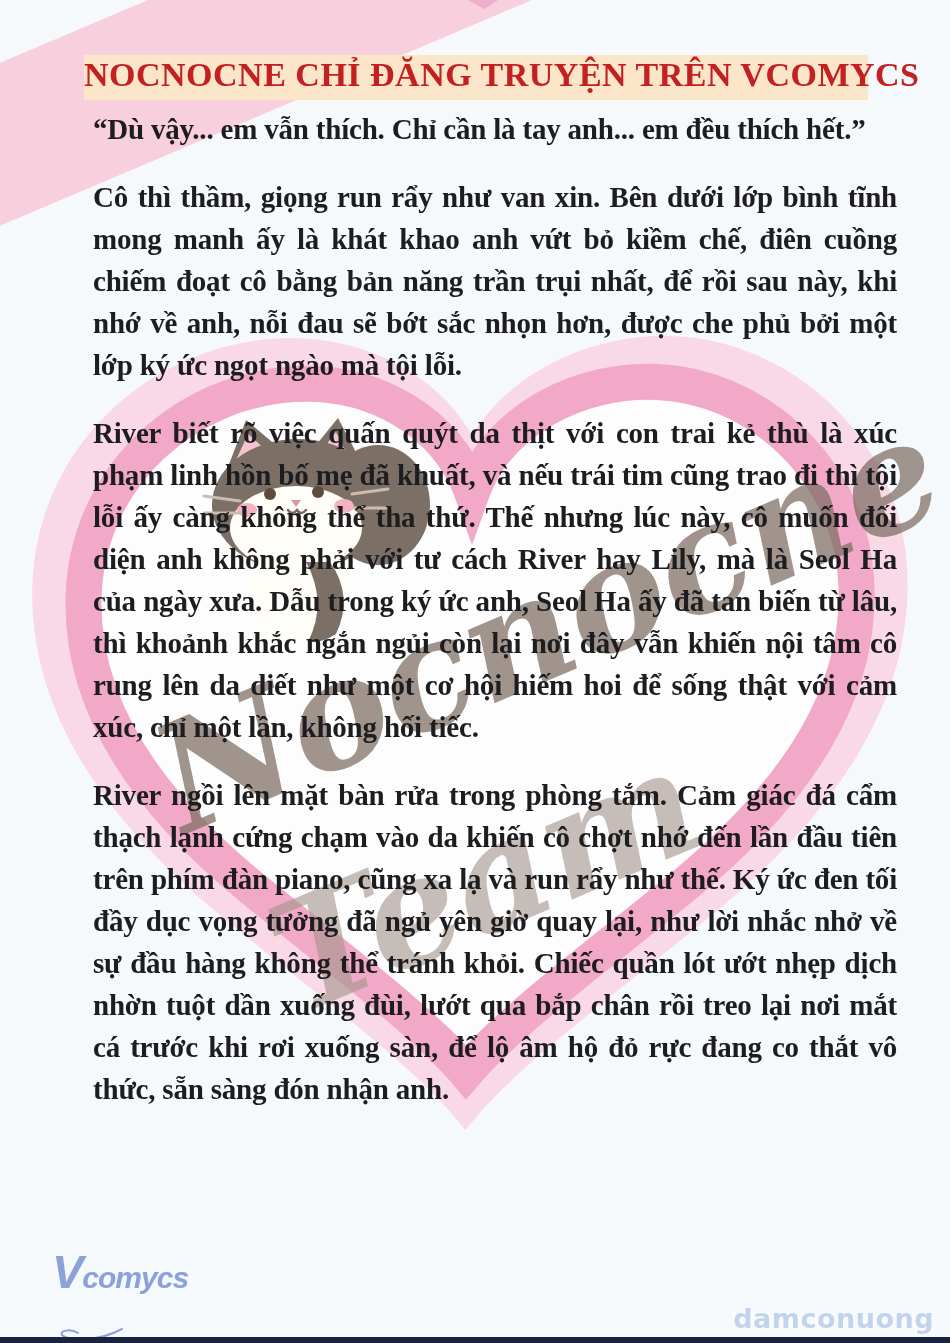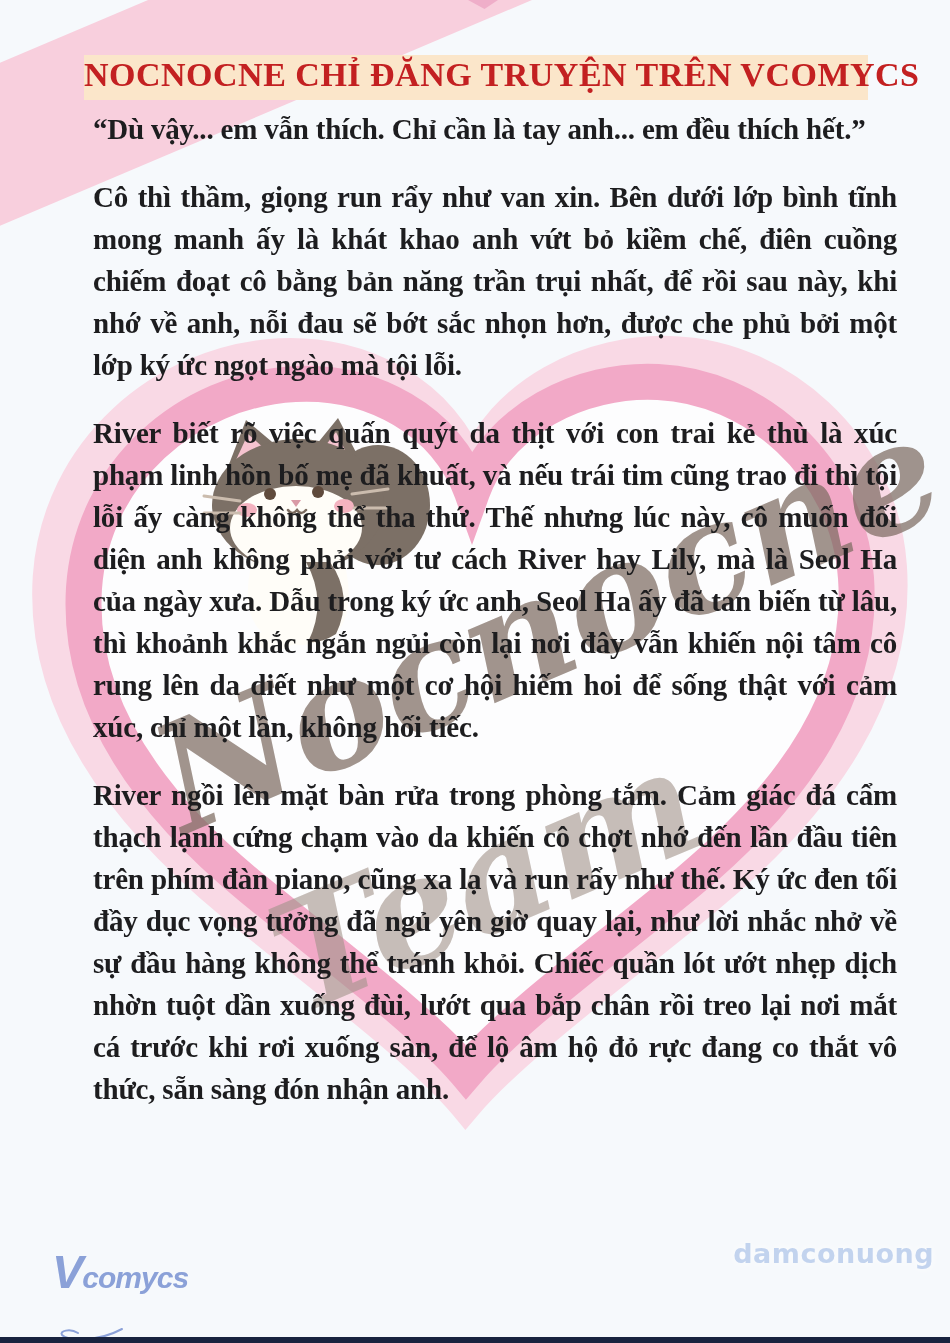--- a/index.html
+++ b/index.html
@@ -40,21 +40,21 @@
   .logo{
     position:absolute;left:20px;top:1252px;z-index:2;
     font-family:"Liberation Sans",sans-serif;font-style:italic;font-weight:700;
     font-size:30px;line-height:40px;color:#8ba1d8;letter-spacing:-1px;
     display:block;
     margin-left:32px;
   }
   .logo::first-letter{font-size:47px;}
   .logo-flourish{position:absolute;left:58px;top:1326px;z-index:2;}
   .credit{
-    position:absolute;right:16px;top:1238px;z-index:2;
+    position:absolute;right:16px;top:1303px;z-index:2;
     font-family:"DejaVu Sans",sans-serif;font-weight:700;
     font-size:27px;color:#c2d3ee;letter-spacing:.5px;
     text-shadow:0 0 8px rgba(255,255,255,.95);
   }
   .bottom-bar{
     position:absolute;left:0;bottom:0;width:100%;height:6px;
     background:#18233f;z-index:3;
   }
 </style>
 </head>

